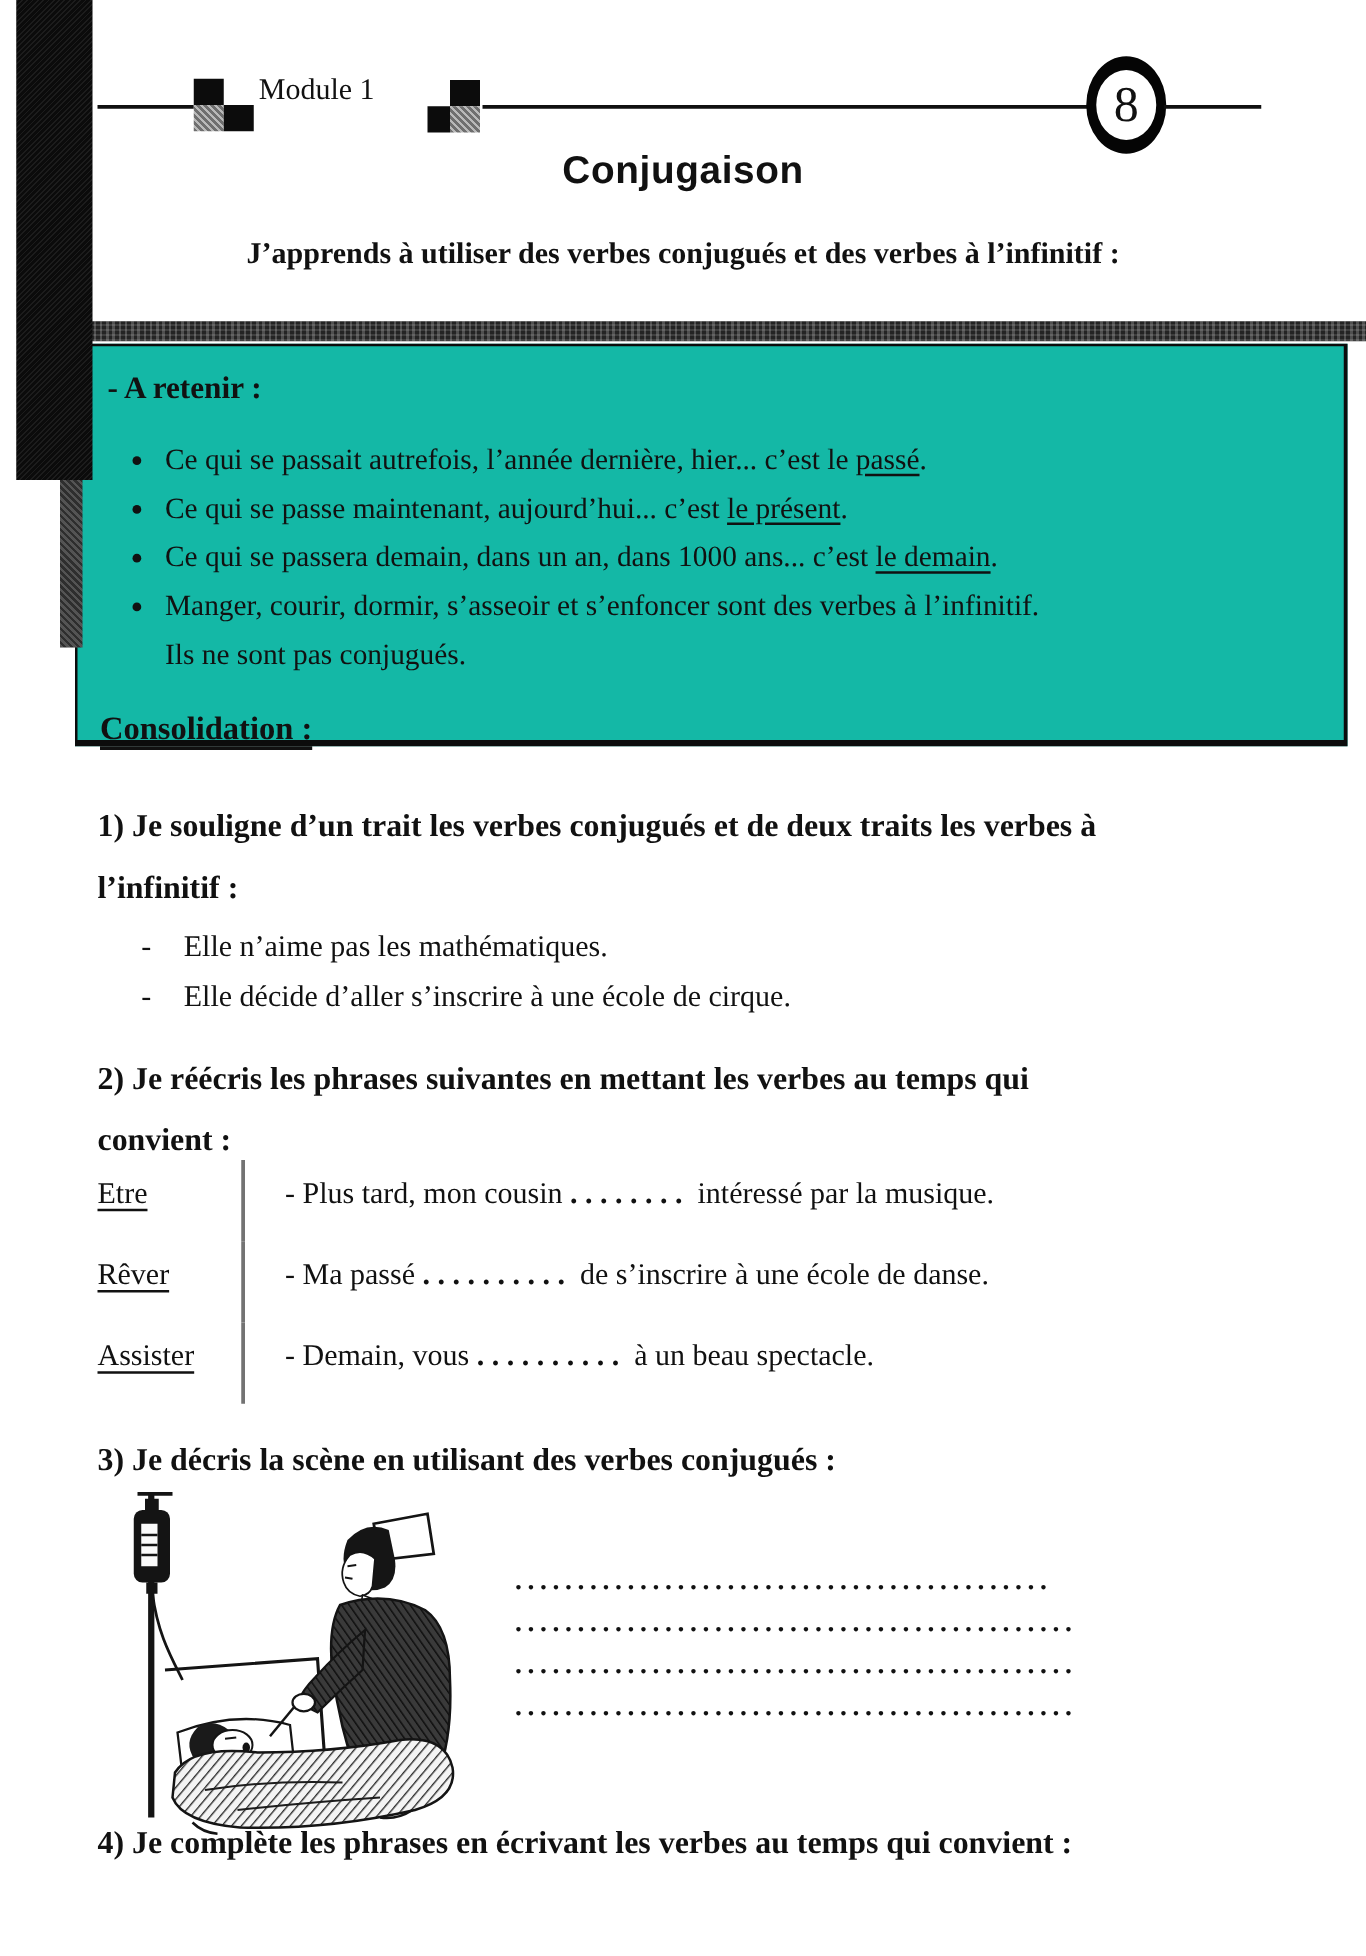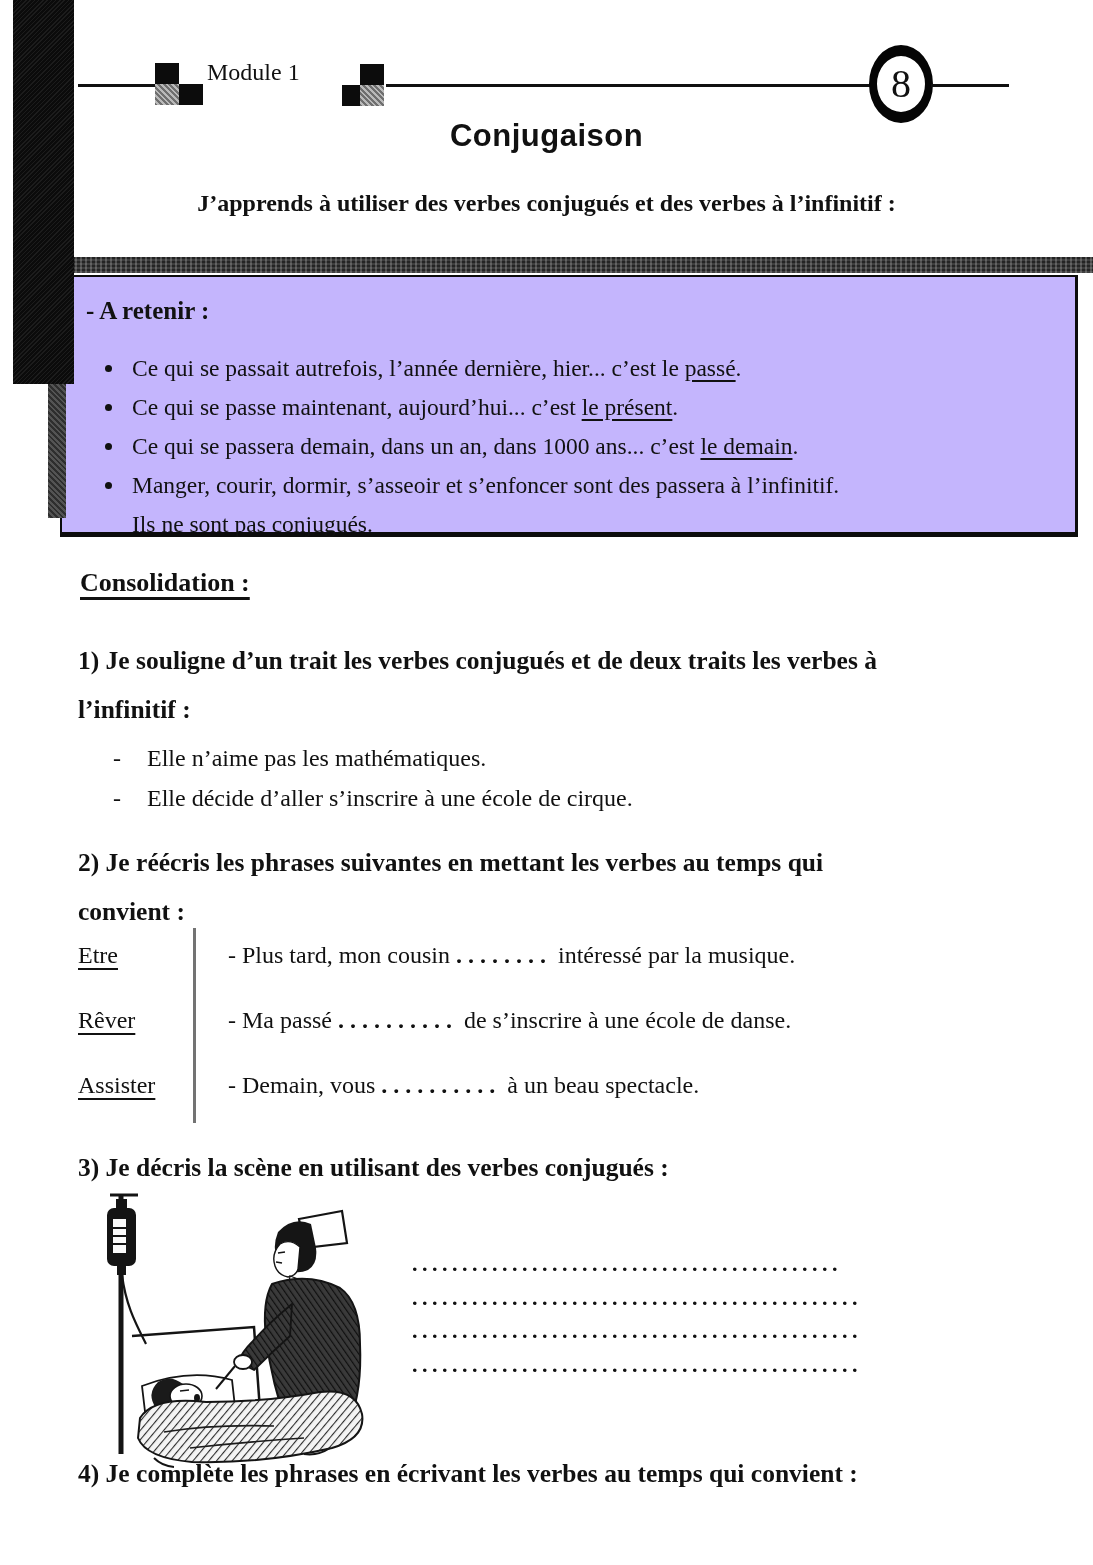--- a/index.html
+++ b/index.html
@@ -37,21 +37,21 @@
 
   .title{position:absolute;left:0;top:118px;width:1093px;text-align:center;
     font-family:"Liberation Sans", sans-serif;font-weight:bold;font-size:31px;letter-spacing:.5px;}
   .subtitle{position:absolute;left:0;top:190px;width:1093px;text-align:center;
     font-weight:bold;font-size:24px;}
 
   
   .shadow-band{position:absolute;left:60px;top:257px;width:1033px;height:16px;background:#242424;
     background-image:repeating-linear-gradient(90deg, rgba(255,255,255,.20) 0 2px, transparent 2px 5px),
                      repeating-linear-gradient(0deg, rgba(255,255,255,.12) 0 2px, transparent 2px 4px);}
-  .retenir-box{position:absolute;left:60px;top:275px;width:1018px;height:262px;background:#c4b5fd;
+  .retenir-box{position:absolute;left:60px;top:275px;width:1018px;height:322px;background:#14b8a6;
     border:2px solid #0c0c0c;border-bottom-width:5px;border-right-width:3px;box-sizing:border-box;}
   .retenir-heading{margin:20px 0 0 24px;font-weight:bold;font-size:25px;}
   .retenir-box ul{margin:24px 0 0 0;padding:0 10px 0 64px;list-style:disc;}
   .retenir-box li{font-size:23.5px;line-height:39px;padding-left:6px;white-space:pre-line;}
   .u{text-decoration:underline;text-decoration-thickness:2px;text-underline-offset:4px;}
 
   .consolidation{position:absolute;left:80px;top:568px;font-weight:bold;font-size:26px;
     text-decoration:underline;text-decoration-thickness:2.5px;text-underline-offset:6px;}
 
   .ex-heading{position:absolute;font-weight:bold;font-size:25.5px;line-height:49px;white-space:pre-line;}
@@ -105,21 +105,21 @@
   <div class="title">Conjugaison</div>
   <div class="subtitle">J’apprends à utiliser des verbes conjugués et des verbes à l’infinitif :</div>
 
   <div class="shadow-band"></div>
   <div class="retenir-box">
     <div class="retenir-heading">- A retenir :</div>
     <ul>
       <li class="bullet"><span>Ce qui se passait autrefois, l’année dernière, hier... c’est le </span><span class="u">passé</span><span>.</span></li>
       <li class="bullet"><span>Ce qui se passe maintenant, aujourd’hui... c’est </span><span class="u">le présent</span><span>.</span></li>
       <li class="bullet"><span>Ce qui se passera demain, dans un an, dans 1000 ans... c’est </span><span class="u">le demain</span><span>.</span></li>
-      <li class="bullet"><span>Manger, courir, dormir, s’asseoir et s’enfoncer sont des passera à l’infinitif.
+      <li class="bullet"><span>Manger, courir, dormir, s’asseoir et s’enfoncer sont des verbes à l’infinitif.
 Ils ne sont pas conjugués.</span><span class="u"></span><span></span></li>
     </ul>
   </div>
 
   <div class="consolidation">Consolidation :</div>
 
   <div class="ex-heading ex1-heading">1) Je souligne d’un trait les verbes conjugués et de deux traits les verbes à
 l’infinitif :</div>
   <div class="ex1-items">
     <div class="dash-item">

